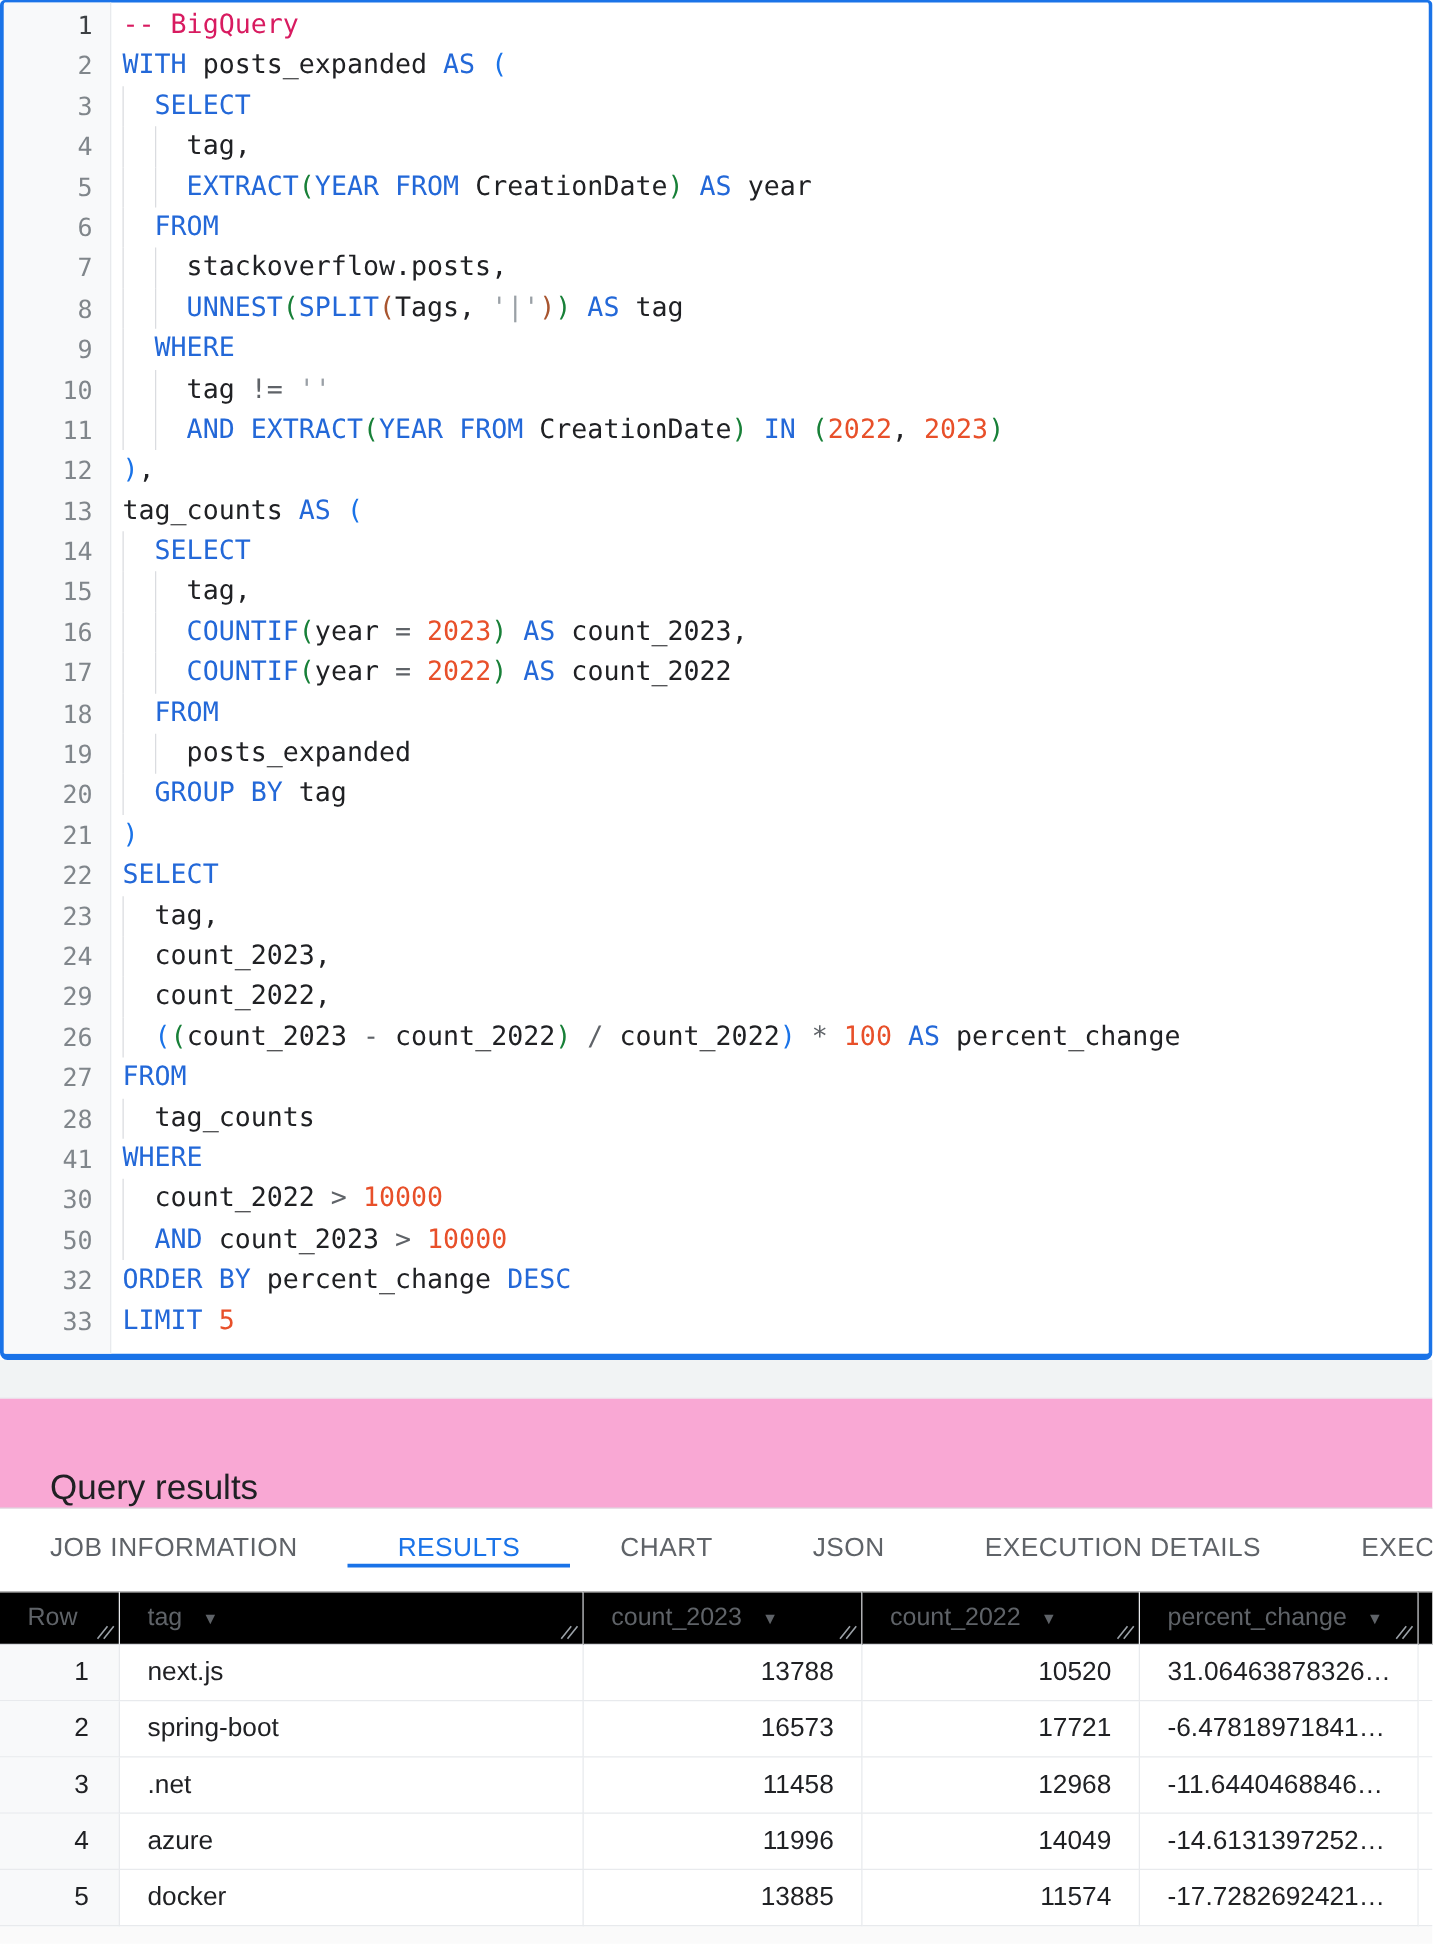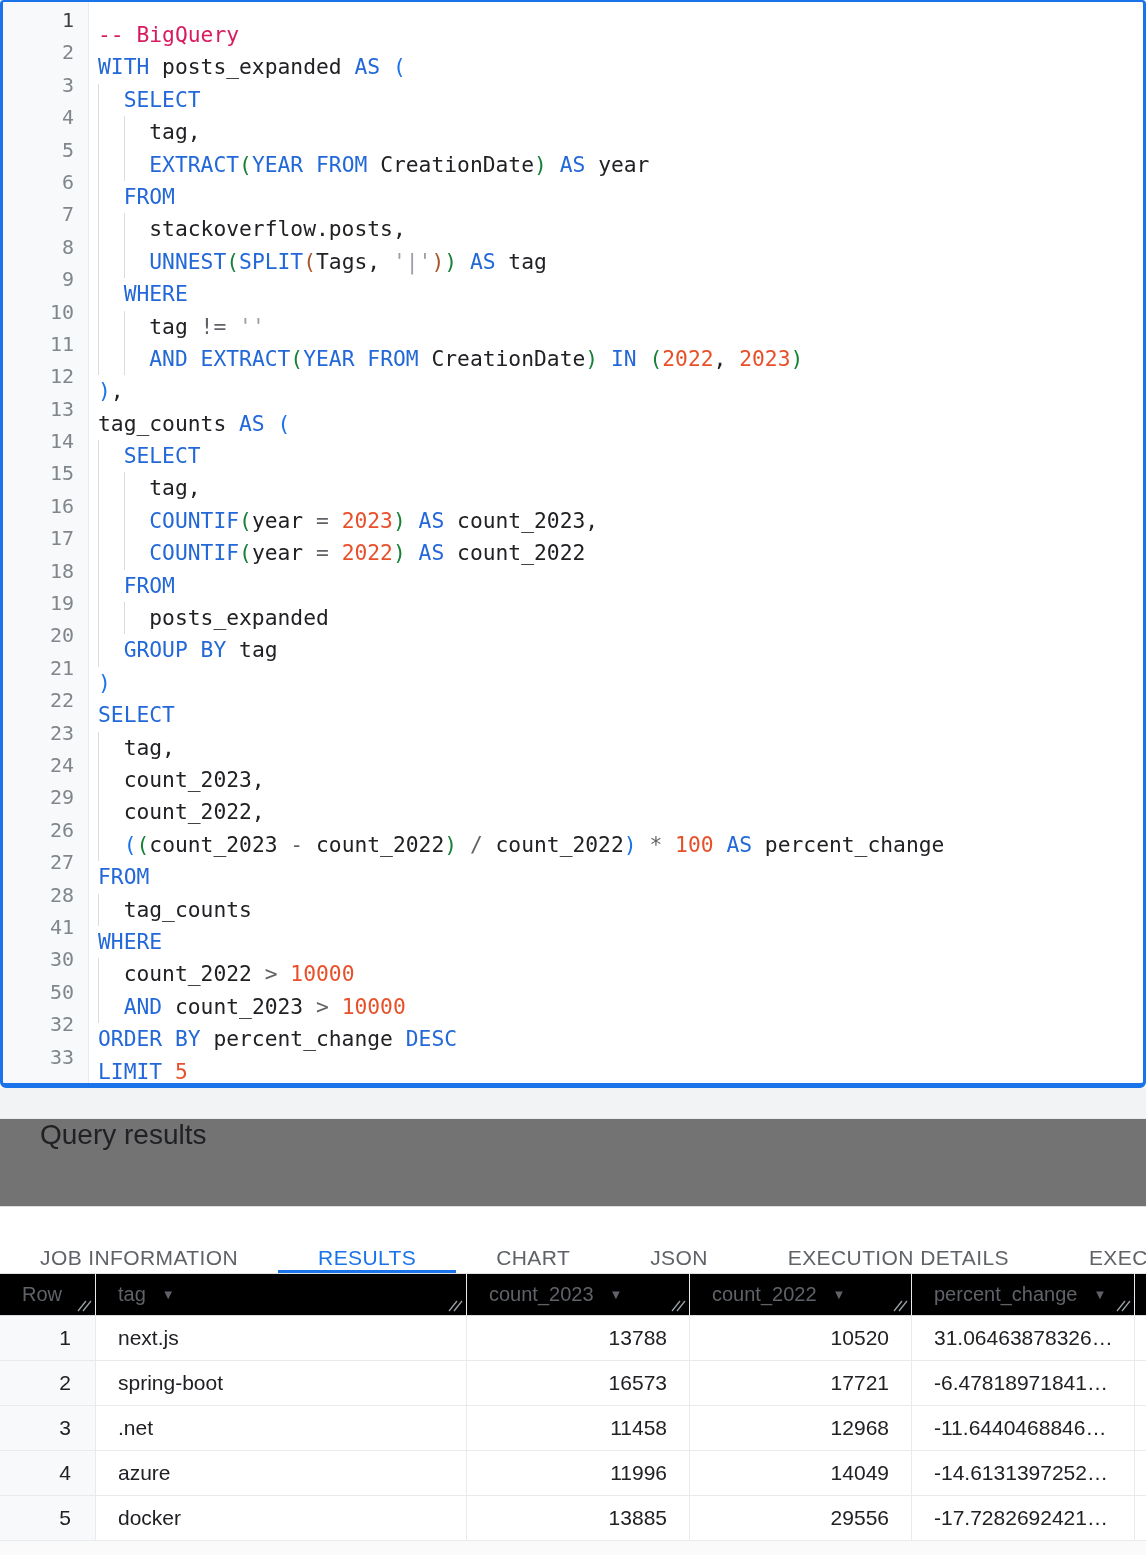--- a/index.html
+++ b/index.html
@@ -21,37 +21,37 @@
   .gutter{
     width:86px;flex:0 0 86px;background:#f8f9fa;border-right:1px solid #e8eaed;
     padding-top:2px;text-align:right;
     font-family:"DejaVu Sans Mono","Liberation Mono",monospace;
     font-size:20px;color:#80868b;
   }
   .gutter-num{height:var(--lh);line-height:var(--lh);padding-right:14px;}
   .gutter-num.active{color:#3c4043;}
   .code{flex:1;padding:2px 0 0 9px;overflow:hidden;
     font-family:"DejaVu Sans Mono","Liberation Mono",monospace;
-    font-size:21.3px;color:var(--c-pl);margin-top:15px;}
+    font-size:21.3px;color:var(--c-pl);}
   .code-line{position:relative;height:var(--lh);line-height:var(--lh);white-space:pre;}
   .guide{position:absolute;top:0;bottom:0;width:1px;background:#dadce0;}
   .tk-kw{color:var(--c-kw);} .tk-com{color:var(--c-com);} .tk-num{color:var(--c-num);}
   .tk-str{color:var(--c-str);} .tk-op{color:var(--c-op);}
   .tk-p1{color:var(--c-p1);} .tk-p2{color:var(--c-p2);} .tk-p3{color:var(--c-p3);}
   .tk-pl{color:var(--c-pl);}
 
   
   .gap-band{height:31px;background:#f1f3f4;border-bottom:1px solid #e8eaed;}
 
   
-  .results-header{height:88px;background:#737373;display:flex;align-items:flex-start;
+  .results-header{height:88px;background:#f9a8d4;display:flex;align-items:flex-end;
     padding-left:40px;border-bottom:1px solid #dadce0;}
   .results-title{font-size:28px;font-weight:400;color:#202124;}
 
-  .tabbar{height:66px;display:flex;align-items:flex-end;overflow:hidden;background:#fff;}
+  .tabbar{height:66px;display:flex;align-items:center;overflow:hidden;background:#fff;}
   .tab{display:flex;align-items:center;padding:0 40px;border-bottom:3px solid transparent;
     font-size:21px;font-weight:500;letter-spacing:.4px;color:#5f6368;cursor:pointer;
     white-space:nowrap;}
   .tab.active{color:var(--accent);border-bottom-color:var(--accent);}
 
   
   .grid{display:grid;grid-template-columns:96px 371px 223px 222px 223px 11px;}
   .hcell{position:relative;height:43px;background:#000000;color:#5f6368;
     font-size:20px;display:flex;align-items:center;
     border-top:1px solid #e0e0e0;border-bottom:1px solid #dadce0;border-right:1px solid #e8eaed;
@@ -226,18 +226,18 @@
     <div class="cell sliver"></div>
     <div class="cell a-right rowcol">4</div>
     <div class="cell a-left">azure</div>
     <div class="cell a-right">11996</div>
     <div class="cell a-right">14049</div>
     <div class="cell a-left">-14.6131397252…</div>
     <div class="cell sliver"></div>
     <div class="cell a-right rowcol">5</div>
     <div class="cell a-left">docker</div>
     <div class="cell a-right">13885</div>
-    <div class="cell a-right">29556</div>
+    <div class="cell a-right">11574</div>
     <div class="cell a-left">-17.7282692421…</div>
     <div class="cell sliver"></div>
   </div>
 
 <div class="bottom-filler"></div>
 
 </body></html>

